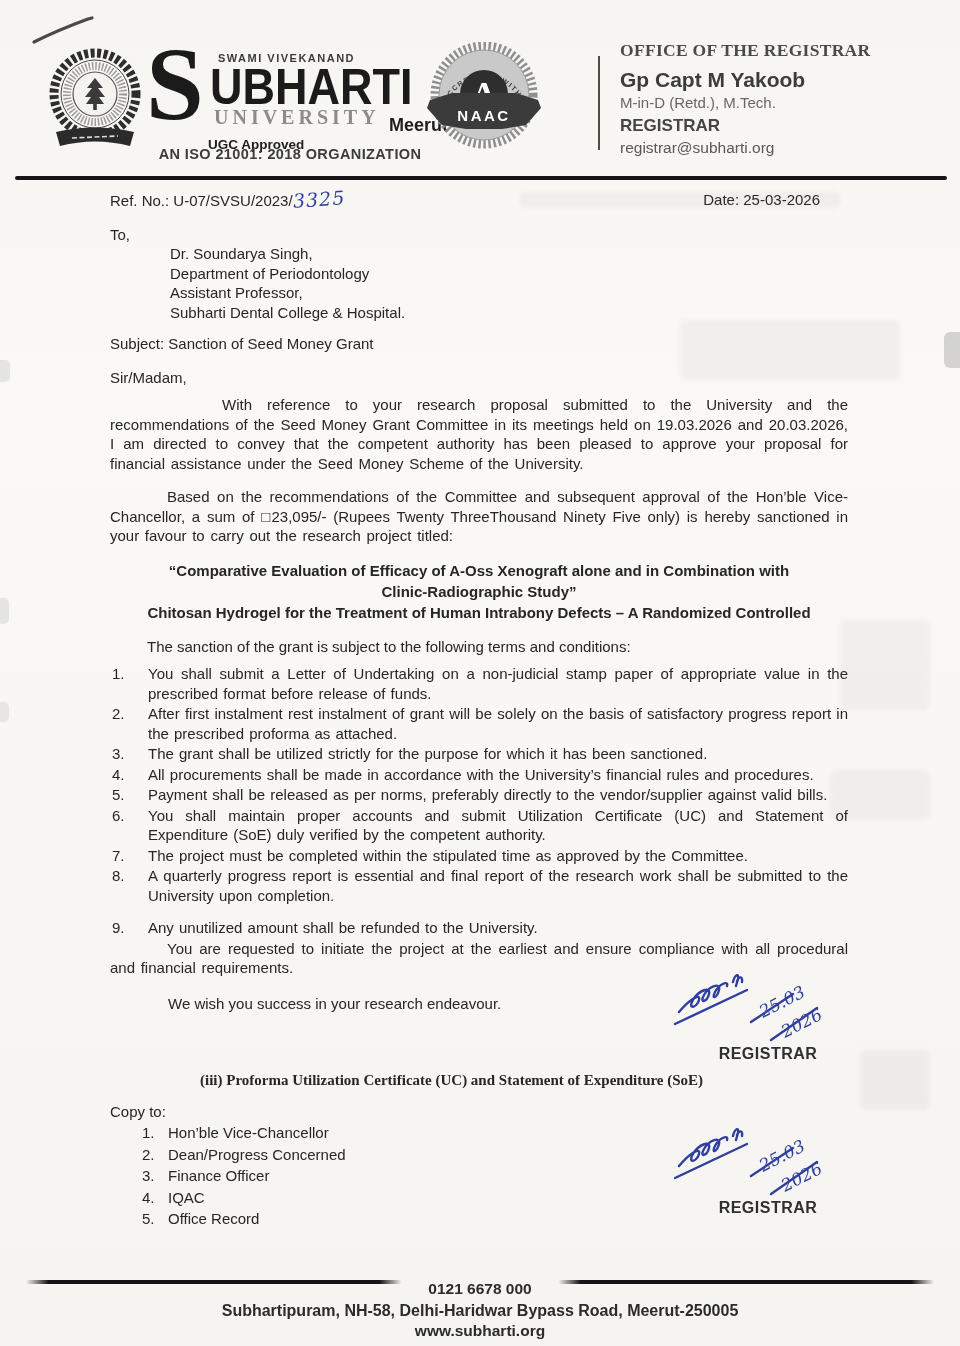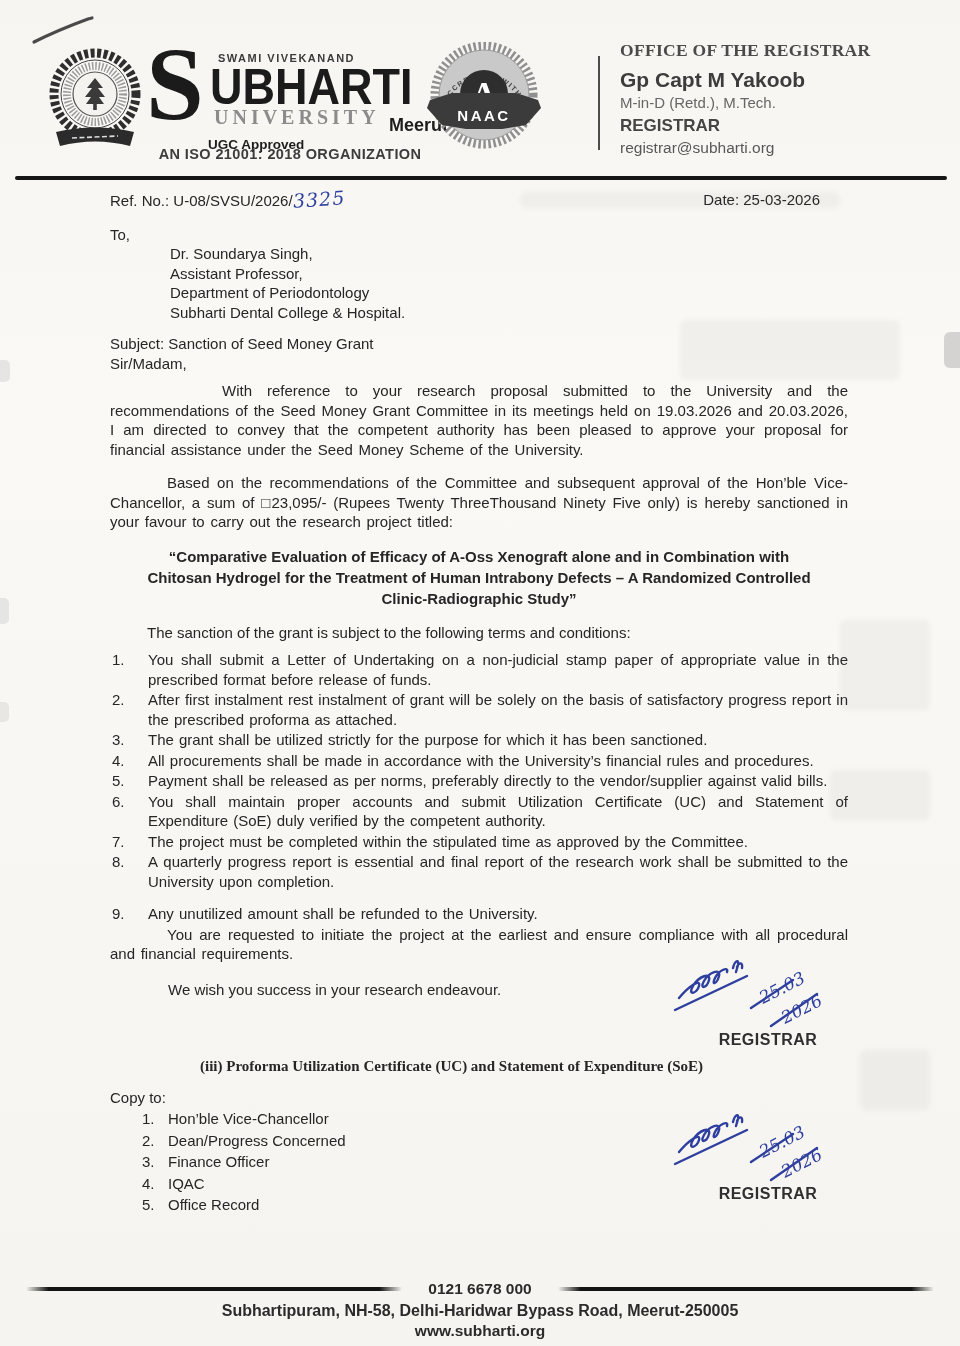--- a/index.html
+++ b/index.html
@@ -41,21 +41,21 @@
   .content { position:absolute; top:186px; left:0; right:0; padding:0 112px 0 110px;
              font-size:15px; line-height:19.5px; }
   .meta-row { display:flex; justify-content:space-between; margin-top:4px; }
   .ref { white-space:nowrap; }
   .ref-hand { font-family:"DejaVu Serif",serif; font-style:italic; color:#2e3f9f;
               font-size:19px; letter-spacing:1px; display:inline-block; transform:rotate(-4deg); }
   .date { padding-right:28px; }
   .to-label { margin-top:14px; }
   .addr { margin-left:60px; }
   .subject { margin-top:12px; font-weight:normal; }
-  .greeting { }
+  .greeting { margin-top:14px; }
   p.body-p { margin:0; text-align:justify; word-spacing:1.5px; }
   .p1 { margin-top:8px !important; text-indent:112px; }
   .p2 { margin-top:14px !important; text-indent:57px; }
   .proj-title { margin-top:14px; font-weight:bold; text-align:center; line-height:21px; }
   .terms-intro { margin-top:14px; text-indent:37px; }
   ol.terms { counter-reset:t; margin:8px 0 0 0; padding:0 0 0 38px; }
   ol.terms li { counter-increment:t; position:relative; list-style:none; text-align:justify;
                 word-spacing:1px; margin-bottom:1px; }
   ol.terms li::before { content:counter(t) "."; position:absolute; left:-36px; }
   ol.terms li.gap-above { margin-top:13px; }
@@ -71,21 +71,21 @@
   ol.copy li::before { content:counter(c) "."; position:absolute; left:-26px; }
 
   
   .sig { position:absolute; width:200px; text-align:center; }
   .sig1 { right:-20px; top:-28px; }
   .sig2 { right:-20px; top:18px; }
   .sig-title { font-size:16px; font-weight:bold; color:#2f2f2f; letter-spacing:0.5px; margin-top:-4px; }
 
   
   .footer { position:absolute; left:0; right:0; bottom:6px; text-align:center; }
-  .phone-row { display:flex; align-items:center; padding:0 26px; }
+  .phone-row { display:flex; padding:0 26px; }
   .f-line { flex:1; height:4px; background:linear-gradient(90deg, rgba(17,17,17,0) 0%, #141414 6%, #141414 94%, rgba(17,17,17,0) 100%); border-radius:2px; }
   .f-phone { margin:0 26px; font-size:15.5px; font-weight:bold; color:#2b2b2b; white-space:nowrap; }
   .f-addr { margin-top:4px; font-size:16px; font-weight:bold; color:#2b2b2b; }
   .f-web { margin-top:2px; font-size:15.5px; font-weight:bold; color:#2b2b2b; }
 
   
   .artifact { position:absolute; pointer-events:none; }
   .smudge { background:rgba(110,110,110,0.06); filter:blur(2px); border-radius:6px; }
   .edge-blob { background:#b5b5b5; opacity:0.55; }
 </style>
@@ -144,43 +144,43 @@
     <div class="rb-desig">REGISTRAR</div>
     <div class="rb-email">registrar@subharti.org</div>
   </div>
 
   <div class="top-rule"></div>
 
   <div class="content">
 
     <div class="meta-row">
       <div class="ref">
-        <span>Ref. No.: U-08/SVSU/2026/</span><span class="ref-hand">3325</span>
+        <span>Ref. No.: U-07/SVSU/2023/</span><span class="ref-hand">3325</span>
       </div>
       <div class="date">Date: 25-03-2026</div>
     </div>
 
     <div class="to-label">To,</div>
     <div class="addr">
       <div>Dr. Soundarya Singh,</div>
+      <div>Department of Periodontology</div>
       <div>Assistant Professor,</div>
-      <div>Department of Periodontology</div>
       <div>Subharti Dental College &amp; Hospital.</div>
     </div>
 
     <div class="subject">Subject: Sanction of Seed Money Grant</div>
     <div class="greeting">Sir/Madam,</div>
 
     <p class="body-p p1">With reference to your research proposal submitted to the University and the recommendations of the Seed Money Grant Committee in its meetings held on 19.03.2026 and 20.03.2026, I am directed to convey that the competent authority has been pleased to approve your proposal for financial assistance under the Seed Money Scheme of the University.</p>
     <p class="body-p p2">Based on the recommendations of the Committee and subsequent approval of the Hon’ble Vice-Chancellor, a sum of □23,095/- (Rupees Twenty ThreeThousand Ninety Five only) is hereby sanctioned in your favour to carry out the research project titled:</p>
 
     <div class="proj-title">
       <div>“Comparative Evaluation of Efficacy of A-Oss Xenograft alone and in Combination with</div>
+      <div>Clinic-Radiographic Study”</div>
       <div>Chitosan Hydrogel for the Treatment of Human Intrabony Defects – A Randomized Controlled</div>
-      <div>Clinic-Radiographic Study”</div>
     </div>
 
     <div class="terms-intro">The sanction of the grant is subject to the following terms and conditions:</div>
 
     <ol class="terms">
       <li>You shall submit a Letter of Undertaking on a non-judicial stamp paper of appropriate value in the prescribed format before release of funds.</li>
       <li>After first instalment rest instalment of grant will be solely on the basis of satisfactory progress report in the prescribed proforma as attached.</li>
       <li>The grant shall be utilized strictly for the purpose for which it has been sanctioned.</li>
       <li>All procurements shall be made in accordance with the University’s financial rules and procedures.</li>
       <li>Payment shall be released as per norms, preferably directly to the vendor/supplier against valid bills.</li>

